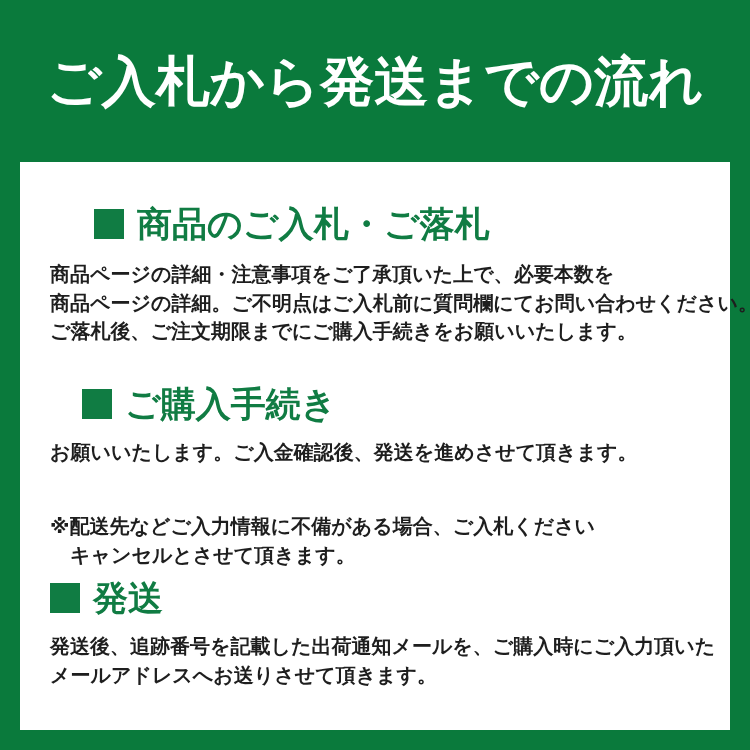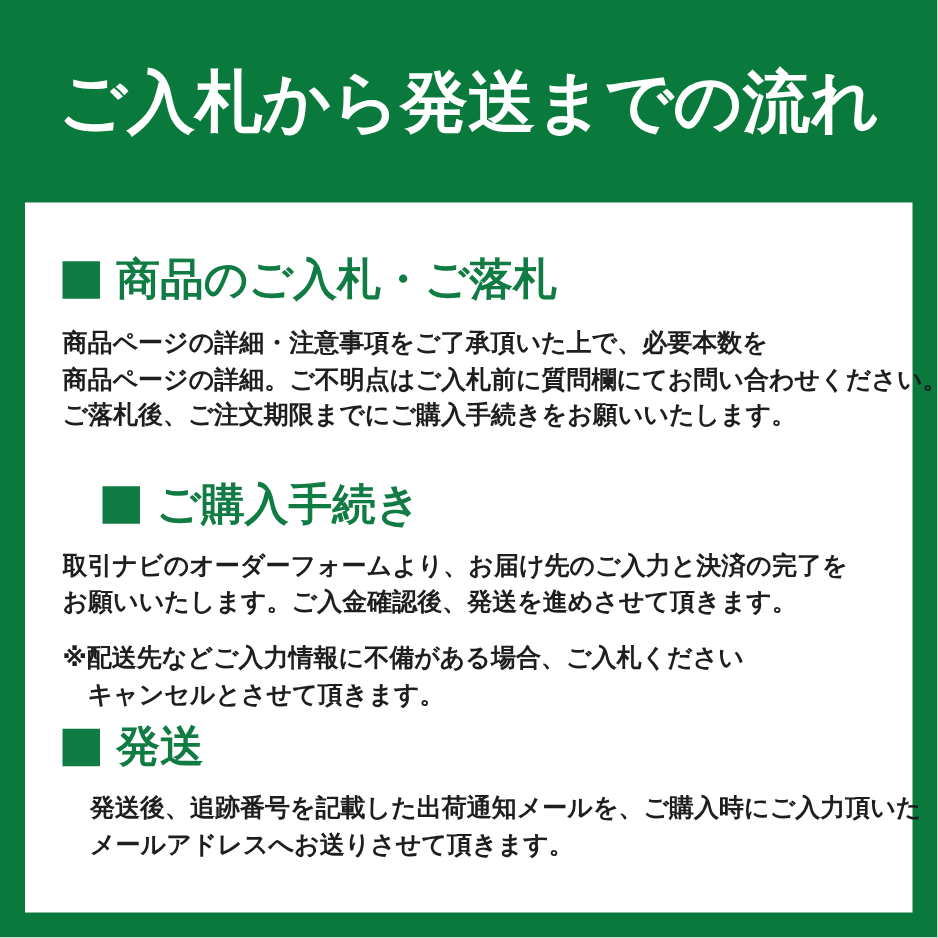--- a/index.html
+++ b/index.html
@@ -50,37 +50,37 @@
     color:var(--heading-green);
     font-size:35px;
     line-height:40px;
     white-space:nowrap;
   }
   .sq{
     width:30px;height:30px;
     background:var(--heading-green);
     flex:0 0 auto;
   }
-  .head-1{top:42px;}
+  .head-1{top:42px;margin-left:44px;}
   .head-2{top:222px;margin-left:32px;}
   .head-3{top:416px;justify-content:center;}
   
   .body{
     position:absolute;left:30px;
     color:var(--text);
     font-size:20px;
   }
   .body .line{
     line-height:28.5px;
     white-space:nowrap;
   }
   .body-1{top:98px;}
   .body-2{top:276px;}
   .note-1{top:350px;}
-  .body-3{top:470px;margin-left:22px;}
+  .body-3{top:470px;}
   .note-1 .line.indent{padding-left:1em;}
 </style>
 </head>
 <body>
 
 <div class="page">
 
   <header class="banner-header">
     <h1 class="banner-title">ご入札から発送までの流れ</h1>
   </header>
@@ -95,21 +95,20 @@
       <div class="line">商品ページの詳細・注意事項をご了承頂いた上で、必要本数を</div>
       <div class="line">商品ページの詳細。ご不明点はご入札前に質問欄にてお問い合わせください。</div>
       <div class="line">ご落札後、ご注文期限までにご購入手続きをお願いいたします。</div>
     </div>
 
     <h2 class="sec-head head-2">
       <span class="sq"></span>
       <span>ご購入手続き</span>
     </h2>
     <div class="body body-2">
-      <div class="line">取引ナビのオーダーフォームより、お届け先のご入力と決済の完了を</div>
       <div class="line">お願いいたします。ご入金確認後、発送を進めさせて頂きます。</div>
     </div>
     <div class="body note-1">
       <div class="line">※配送先などご入力情報に不備がある場合、ご入札ください</div>
       <div class="line indent">キャンセルとさせて頂きます。</div>
     </div>
 
     <h2 class="sec-head head-3">
       <span class="sq"></span>
       <span>発送</span>

